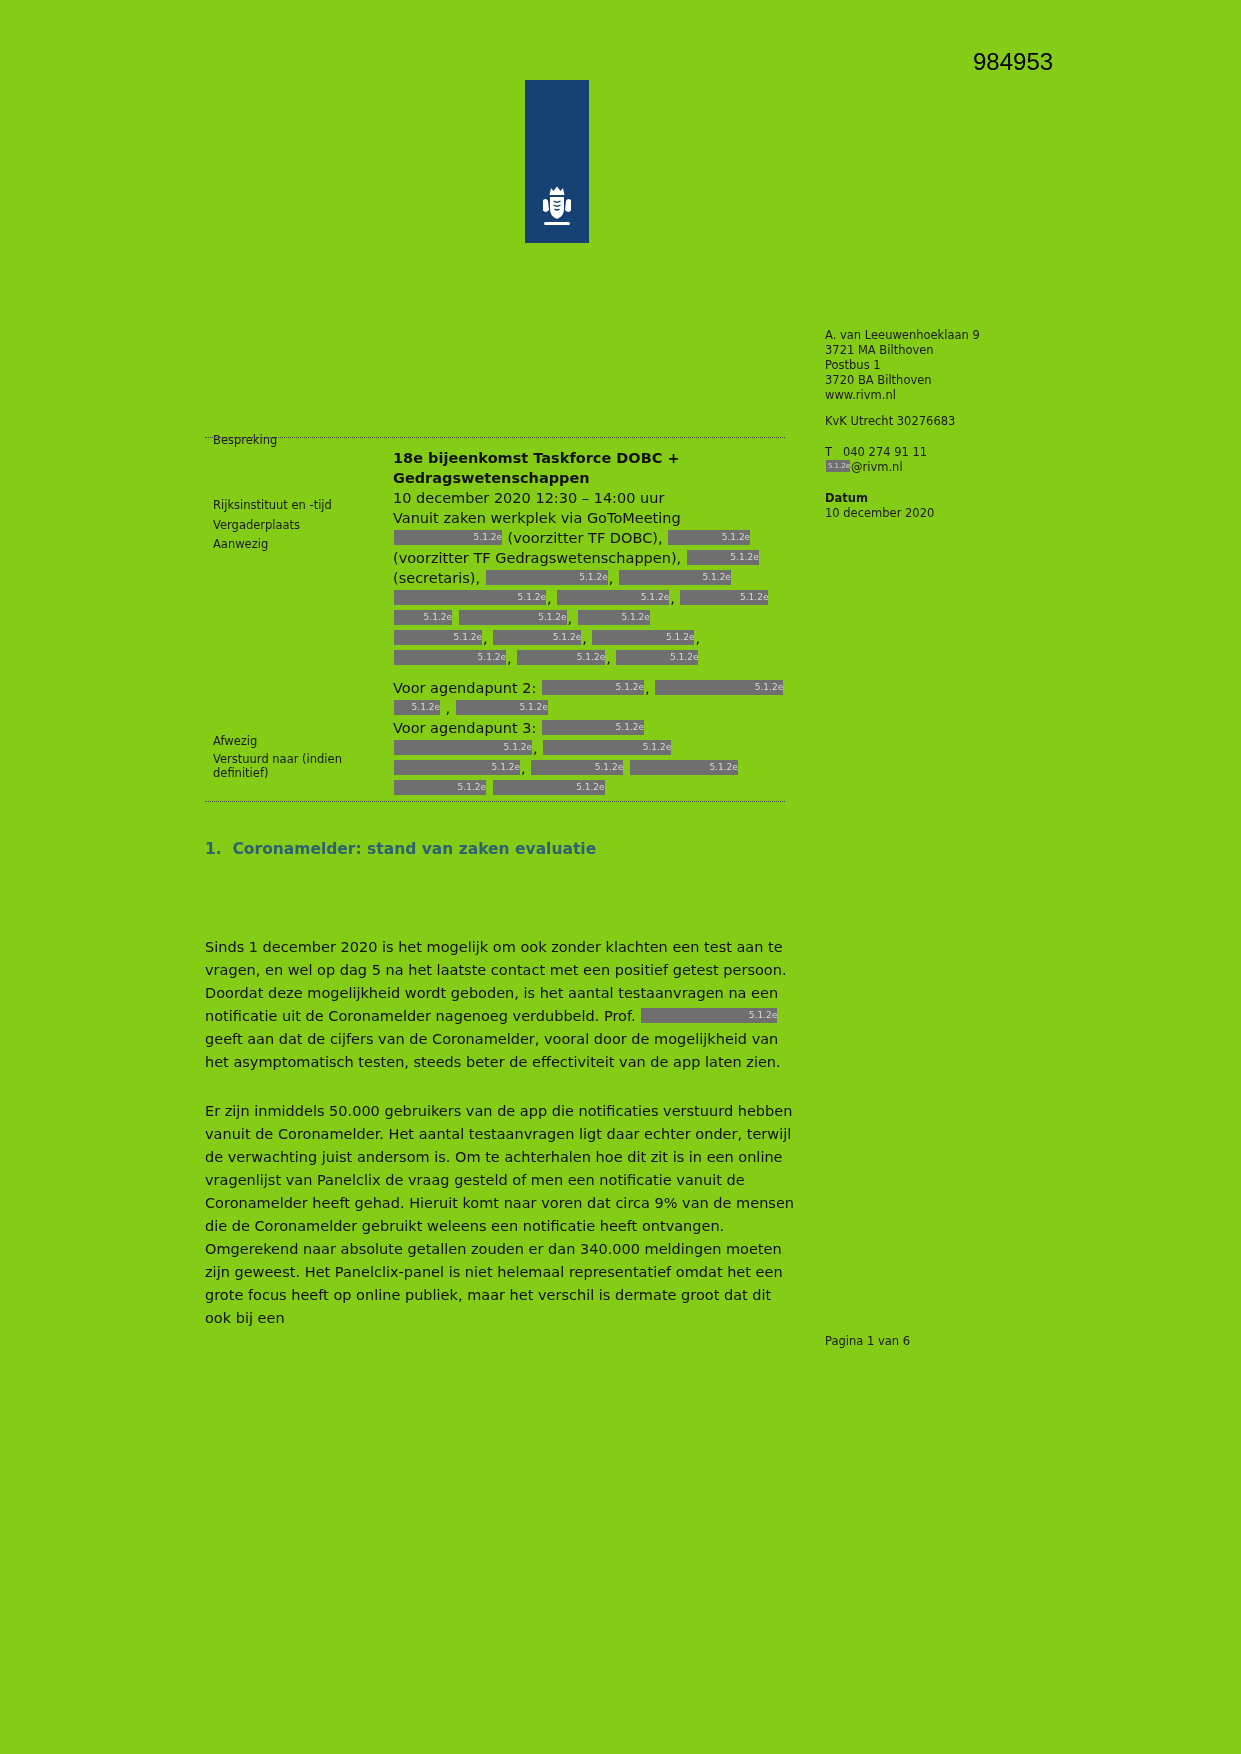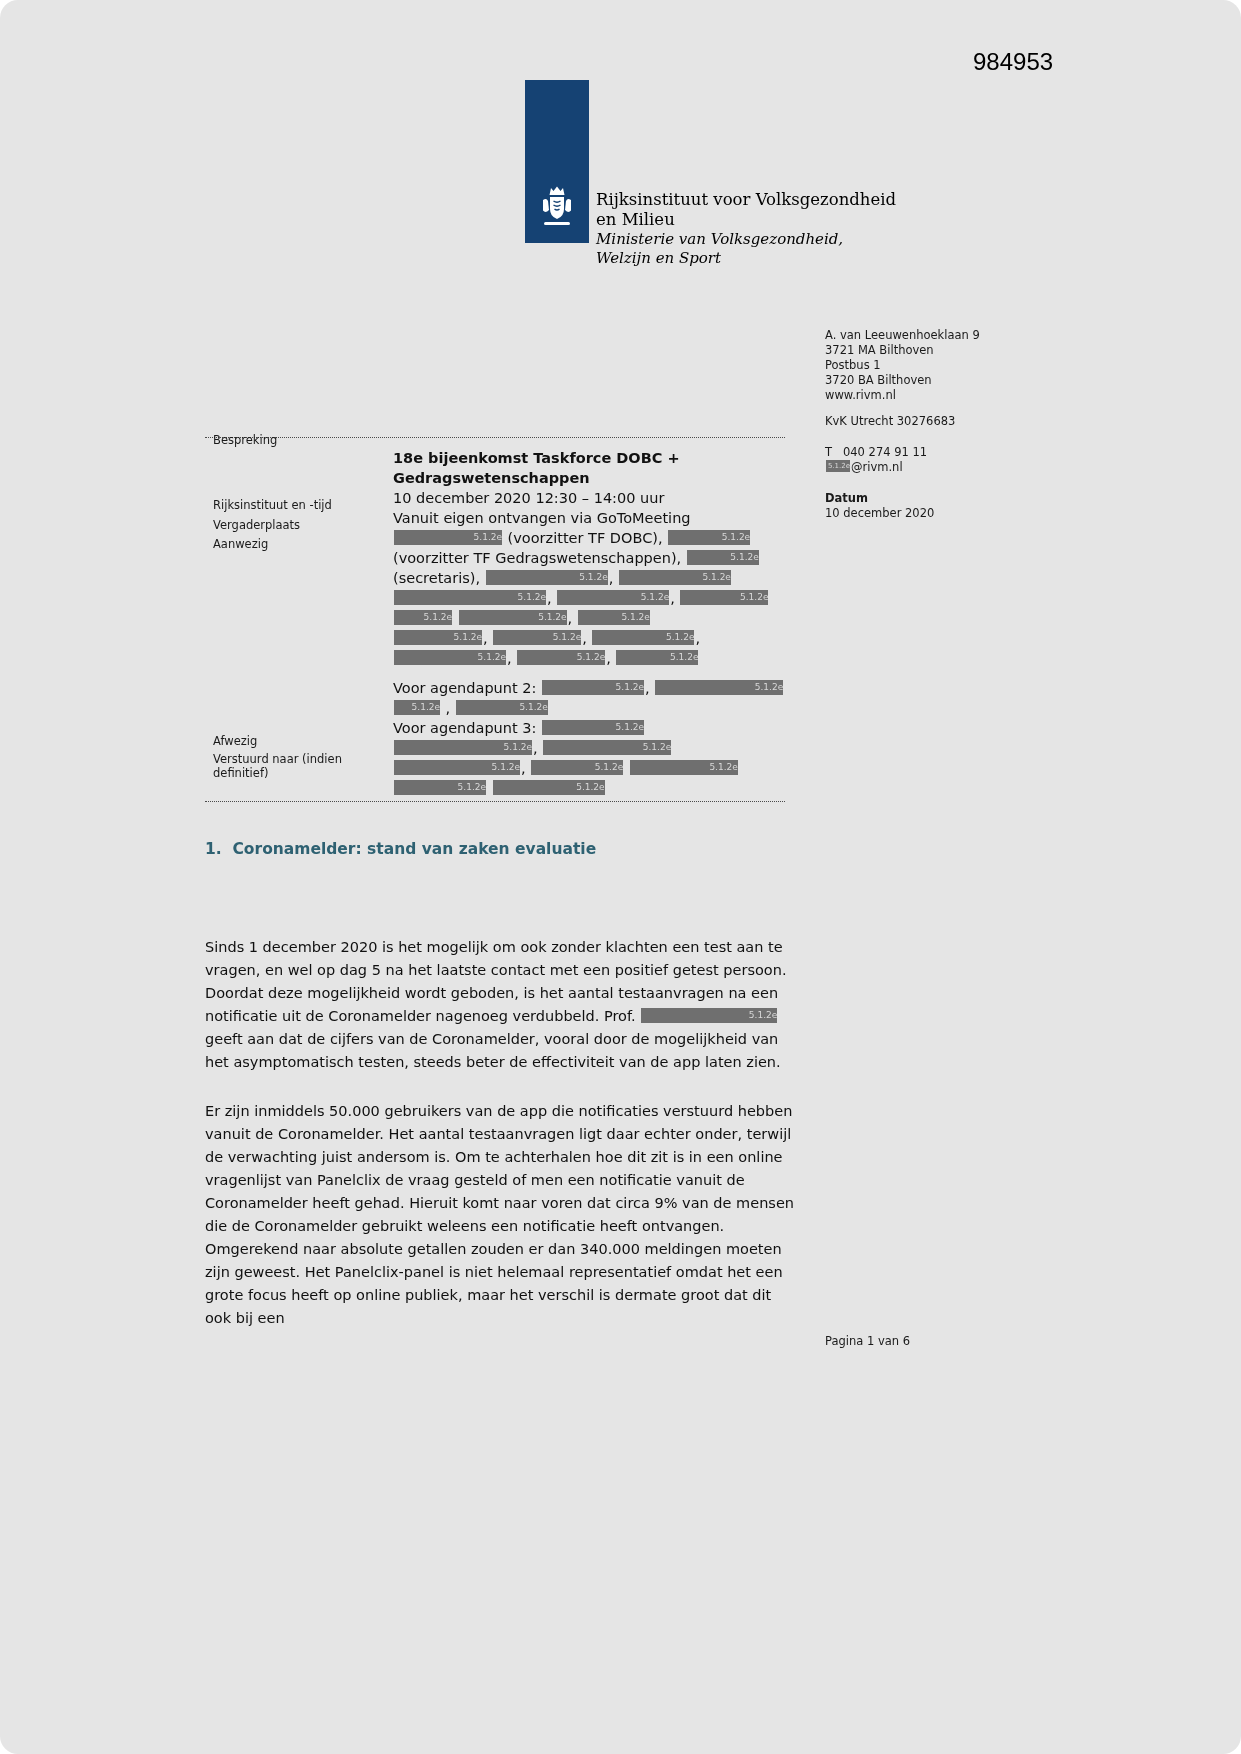--- a/index.html
+++ b/index.html
@@ -1,19 +1,19 @@
 <!DOCTYPE html>
 <html><head>
 <meta charset="utf-8">
 <style>
   * { margin:0; padding:0; box-sizing:border-box; }
   html,body { background:#ffffff; }
   .page {
-    position:relative; width:1241px; height:1754px; background:#e5e5e5;
-    font-family:"DejaVu Sans", sans-serif; color:#1a1a1a; overflow:hidden;border-radius:18px;
+    position:relative; width:1241px; height:1754px; background:#84cc16;
+    font-family:"DejaVu Sans", sans-serif; color:#1a1a1a; overflow:hidden;
   }
   .doc-number {
     position:absolute; left:973px; top:48px;
     font-family:"Liberation Sans", sans-serif; font-size:24px; color:#000;
   }
   .logo-bar { position:absolute; left:525px; top:80px; width:64px; height:163px; background:#154273; }
   .crest { position:absolute; left:50%; transform:translateX(-50%); bottom:6px; width:40px; height:52px; }
   .logo-text { position:absolute; left:596px; top:190px; font-family:"DejaVu Serif", serif; }
   .logo-org { font-size:16.5px; line-height:20px; color:#000; }
   .logo-ministry { font-size:15px; font-style:italic; line-height:19px; color:#000; }
@@ -55,26 +55,20 @@
         <path d="M34 15 q-3.5-2.5-5 1 l-1 9 q3.5 3.5 6 .5z"></path>
         <rect x="7" y="37" width="26" height="3" rx="1.5"></rect>
       </g>
       <g fill="none" stroke="#154273" stroke-width="1.4">
         <path d="M16.5 16 q3.5 2.5 7 0"></path>
         <path d="M16.5 20 q3.5 2.5 7 0"></path>
         <path d="M17.5 24 q2.5 2 5 0"></path>
       </g>
     </svg>
   </div>
-  <div class="logo-text">
-    <div class="logo-org">Rijksinstituut voor Volksgezondheid</div>
-    <div class="logo-org">en Milieu</div>
-    <div class="logo-ministry">Ministerie van Volksgezondheid,</div>
-    <div class="logo-ministry">Welzijn en Sport</div>
-  </div>
 
 
   <div class="contact">
     <div>A. van Leeuwenhoeklaan 9</div>
     <div>3721 MA Bilthoven</div>
     <div>Postbus 1</div>
     <div>3720 BA Bilthoven</div>
     <div>www.rivm.nl</div>
     <div class="g11"></div>
     <div>KvK Utrecht 30276683</div>
@@ -92,21 +86,21 @@
   <div class="meta-label" style="top:498px">Rijksinstituut en -tijd</div>
   <div class="meta-label" style="top:518px">Vergaderplaats</div>
   <div class="meta-label" style="top:537px">Aanwezig</div>
   <div class="meta-label" style="top:734px">Afwezig</div>
   <div class="meta-label" style="top:752px; width:150px;">Verstuurd naar (indien definitief)</div>
 
   <div class="meta-values">
     <div class="bold">18e bijeenkomst Taskforce DOBC +</div>
     <div class="bold">Gedragswetenschappen</div>
     <div>10 december 2020 12:30 – 14:00 uur</div>
-    <div>Vanuit eigen ontvangen via GoToMeeting</div>
+    <div>Vanuit zaken werkplek via GoToMeeting</div>
     <div><span class="redact" style="width: 108px;">5.1.2e</span> (voorzitter TF DOBC), <span class="redact" style="width: 82px;">5.1.2e</span></div>
     <div>(voorzitter TF Gedragswetenschappen), <span class="redact" style="width: 72px;">5.1.2e</span></div>
     <div>(secretaris), <span class="redact" style="width: 122px;">5.1.2e</span>, <span class="redact" style="width: 112px;">5.1.2e</span></div>
     <div><span class="redact" style="width: 152px;">5.1.2e</span>, <span class="redact" style="width: 112px;">5.1.2e</span>, <span class="redact" style="width: 88px;">5.1.2e</span></div>
     <div><span class="redact" style="width: 58px;">5.1.2e</span> <span class="redact" style="width: 108px;">5.1.2e</span>, <span class="redact" style="width: 72px;">5.1.2e</span></div>
     <div><span class="redact" style="width: 88px;">5.1.2e</span>, <span class="redact" style="width: 88px;">5.1.2e</span>, <span class="redact" style="width: 102px;">5.1.2e</span>,</div>
     <div><span class="redact" style="width: 112px;">5.1.2e</span>, <span class="redact" style="width: 88px;">5.1.2e</span>, <span class="redact" style="width: 82px;">5.1.2e</span></div>
     <div class="mt">Voor agendapunt 2: <span class="redact" style="width: 102px;">5.1.2e</span>, <span class="redact" style="width: 128px;">5.1.2e</span></div>
     <div><span class="redact" style="width: 46px;">5.1.2e</span> , <span class="redact" style="width: 92px;">5.1.2e</span></div>
     <div>Voor agendapunt 3: <span class="redact" style="width: 102px;">5.1.2e</span></div>

